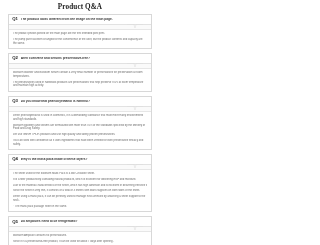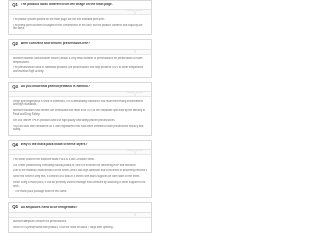--- a/index.html
+++ b/index.html
@@ -86,20 +86,21 @@
     overflow:hidden;
   }
   .a-line:last-child{margin-bottom:0;}
   .a-line.wrap{white-space:normal;}
 </style>
 </head>
 <body>
 
 <div class="page">
 
+  <div class="page-title">Product Q&amp;A</div>
 
   <div class="qa-card">
     <div class="q-header">
       <span class="q-badge">Q1</span>
       <span class="q-text">The product looks different from the image on the main page.</span>
     </div>
     <div class="notch">
       <svg width="16" height="5" viewBox="0 0 16 5">
           <path d="M0 0.5 L7 0.5 L8 4 L9 0.5 L16 0.5" fill="none" stroke="#dcdcdc" stroke-width="0.5"></path>
         </svg>

